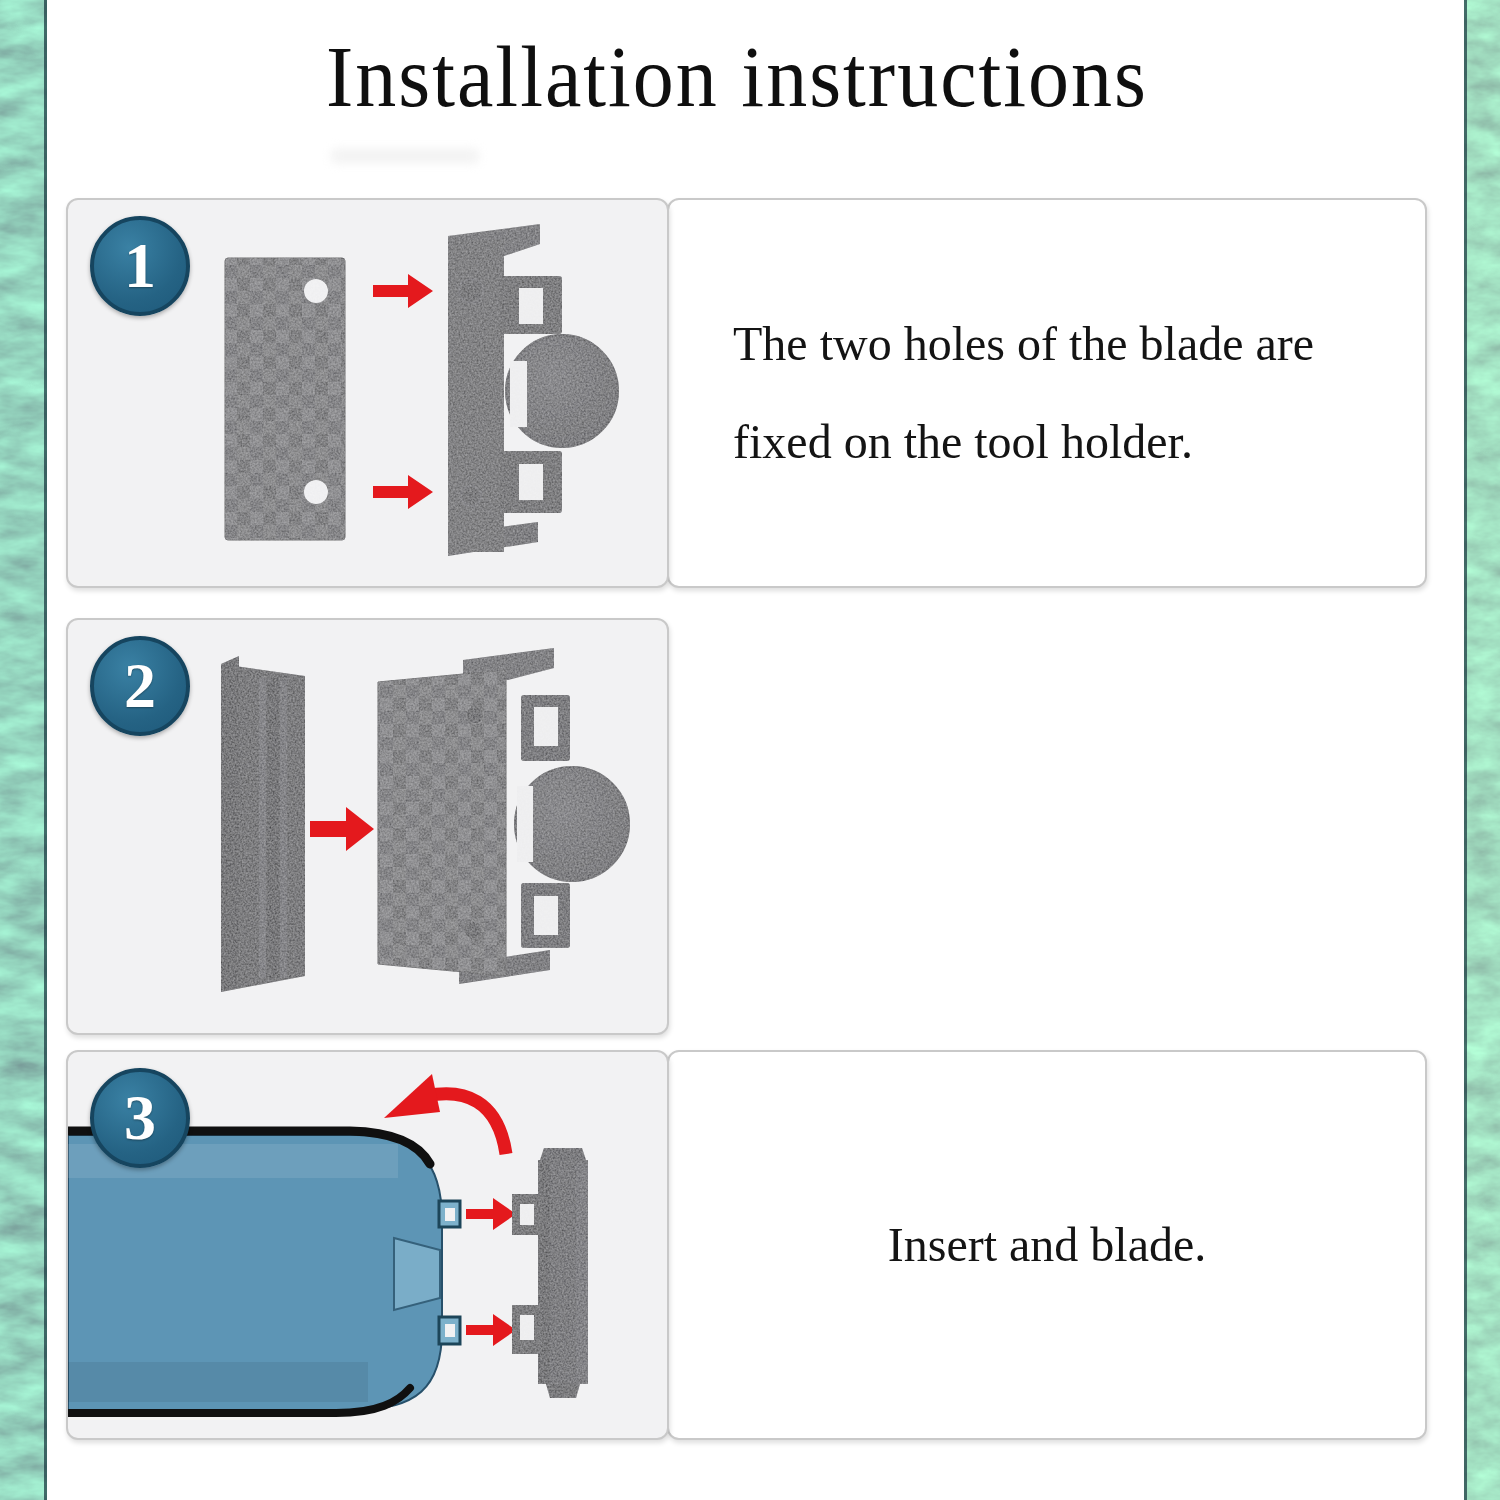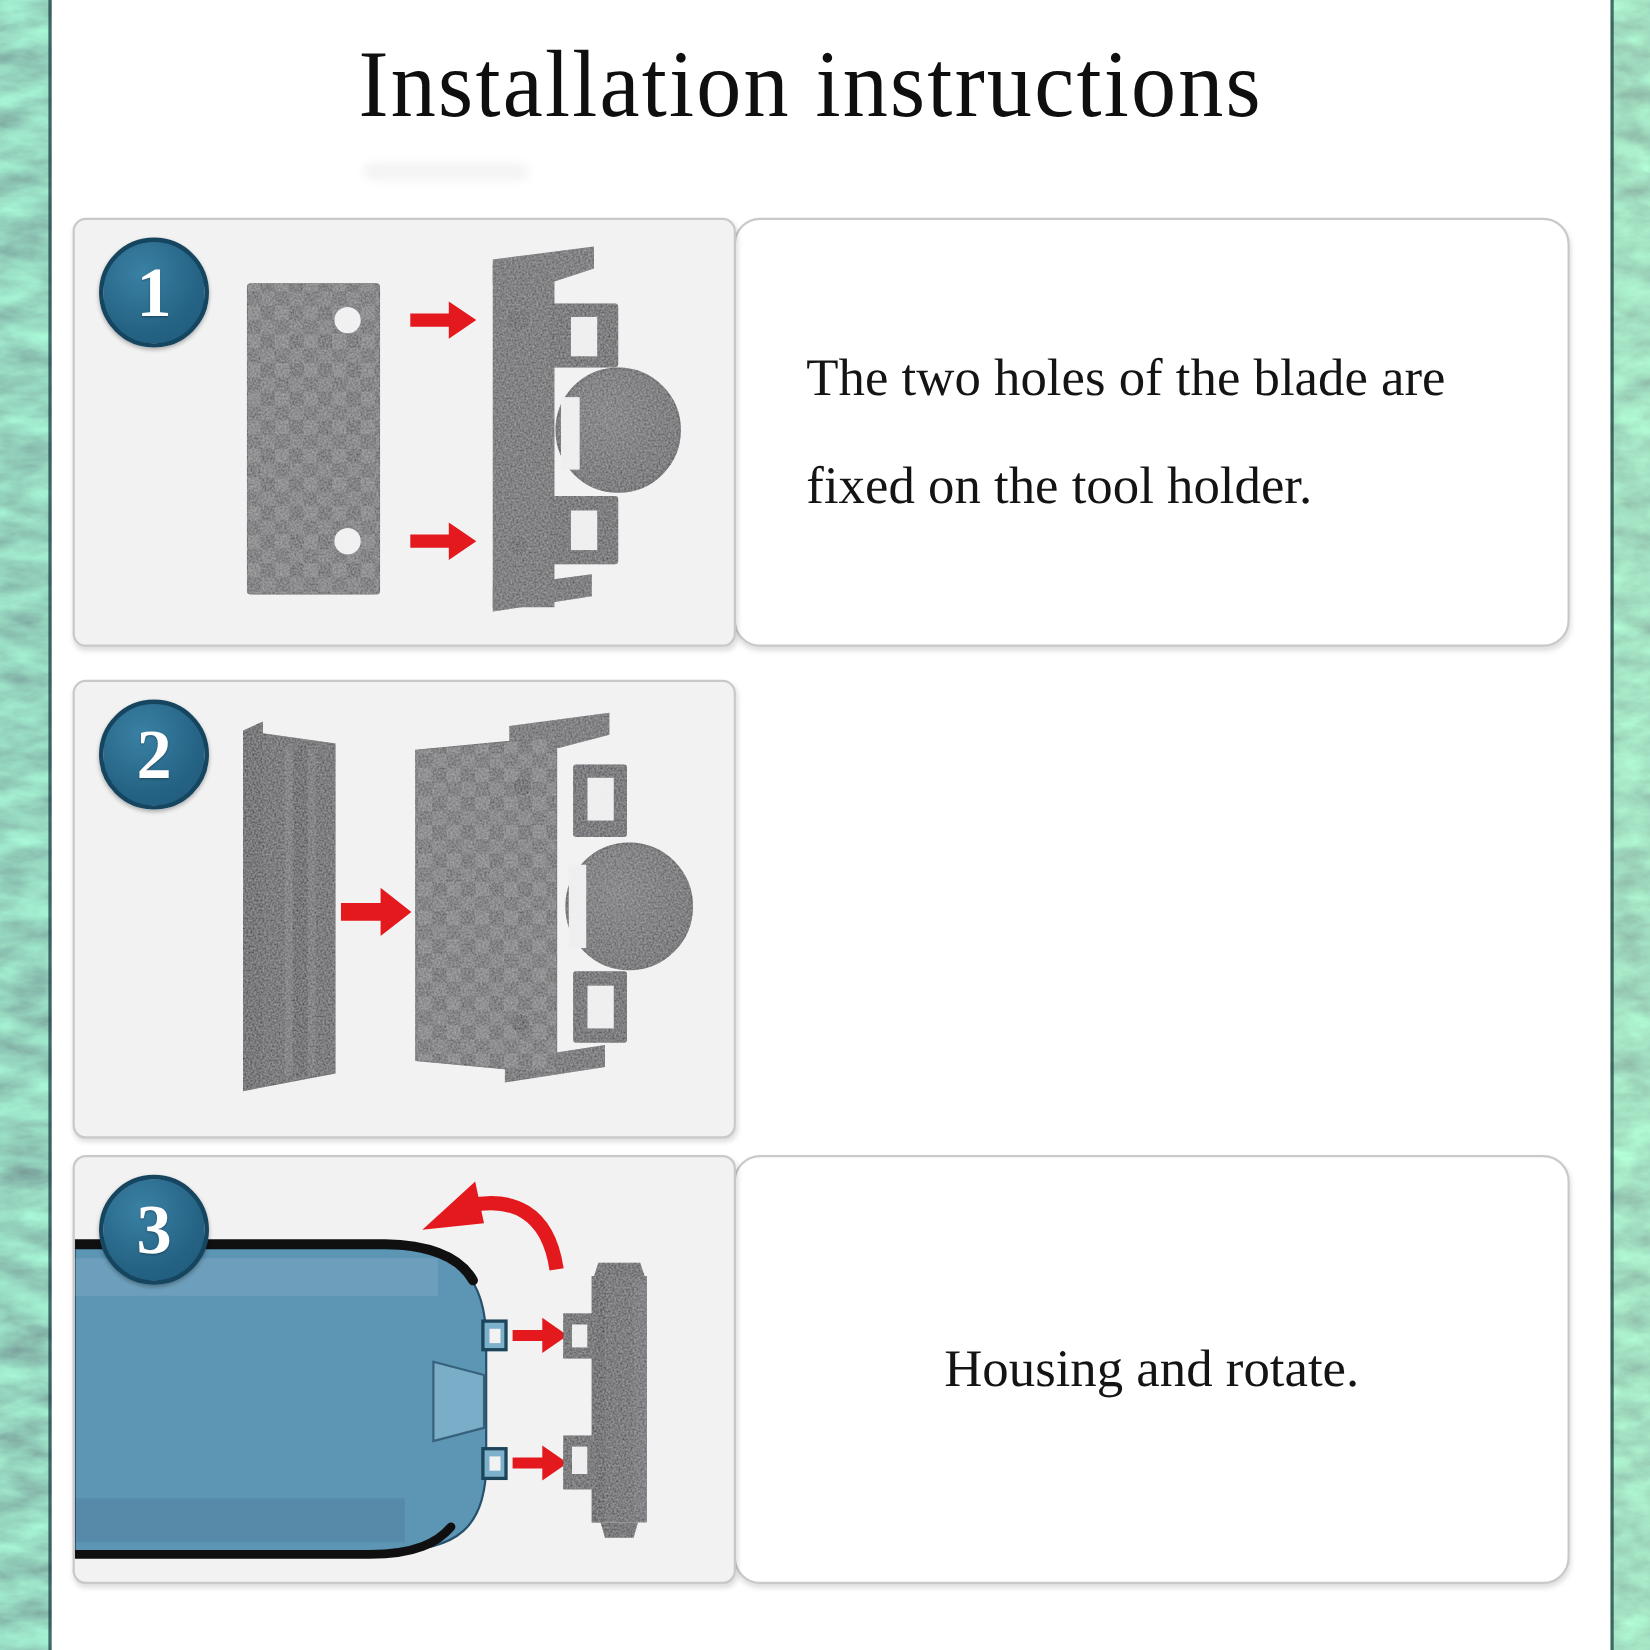--- a/index.html
+++ b/index.html
@@ -11,21 +11,21 @@
   .title{position:absolute;left:47px;top:30px;width:1380px;margin:0;text-align:center;
          font-weight:normal;font-size:82px;letter-spacing:2px;color:#0f0f0f;
          transform:scaleY(1.06);font-family:"Liberation Serif",serif;}
   .row{position:absolute;left:66px;width:1361px;display:flex;}
   #row1{top:198px;height:390px;}
   #row2{top:618px;height:417px;}
   #row3{top:1050px;height:390px;}
   .illus{position:relative;flex:0 0 603px;width:603px;background:#f2f2f3;
          border:2px solid #c9c9c9;border-radius:12px;box-shadow:1px 3px 5px rgba(0,0,0,.13);
          overflow:hidden;box-sizing:border-box;}
-  .txt{flex:1;margin-left:-2px;background:#ffffff;border:2px solid #c9c9c9;border-radius:24px;
+  .txt{flex:1;margin-left:-2px;background:#ffffff;border:2px solid #c9c9c9;border-radius:12px;
        box-shadow:1px 3px 5px rgba(0,0,0,.13);display:flex;align-items:center;box-sizing:border-box;}
   .txt p{margin:0;padding:0 30px 0 64px;font-size:48px;line-height:2.05;color:#141414;max-width:660px;}
   .txt.center{justify-content:center;}
   .txt.center p{padding:0;text-align:center;max-width:none;}
   .badge{position:absolute;left:22px;top:16px;width:100px;height:100px;border-radius:50%;
          background:radial-gradient(circle at 38% 30%, #3a81a4, #256384 62%, #1d5879);
          border:4px solid #16455f;box-shadow:0 2px 4px rgba(0,0,0,.3);
          display:flex;align-items:center;justify-content:center;z-index:2;box-sizing:border-box;}
   .badge span{font-family:"Liberation Serif",serif;font-weight:bold;font-size:64px;color:#ffffff;
               text-shadow:0 1px 2px rgba(0,0,0,.35);}
@@ -184,17 +184,17 @@
           <rect x="444" y="253" width="30" height="49" fill="#3a3a3e"></rect>
           <rect x="452" y="263" width="14" height="25" fill="#f2f2f3"></rect>
         </g>
         <g>
           <path d="M438,102 C430,48 396,36 358,44" fill="none" stroke="#e4191d" stroke-width="13"></path>
           <polygon points="316,66 364,22 372,60" fill="#e4191d"></polygon>
         </g>
       </svg>
     </div>
     <div class="txt center">
-      <p>Housing and rotate.</p>
+      <p>Insert and blade.</p>
     </div>
   </section>
 
 </div>
 
 </body></html>

